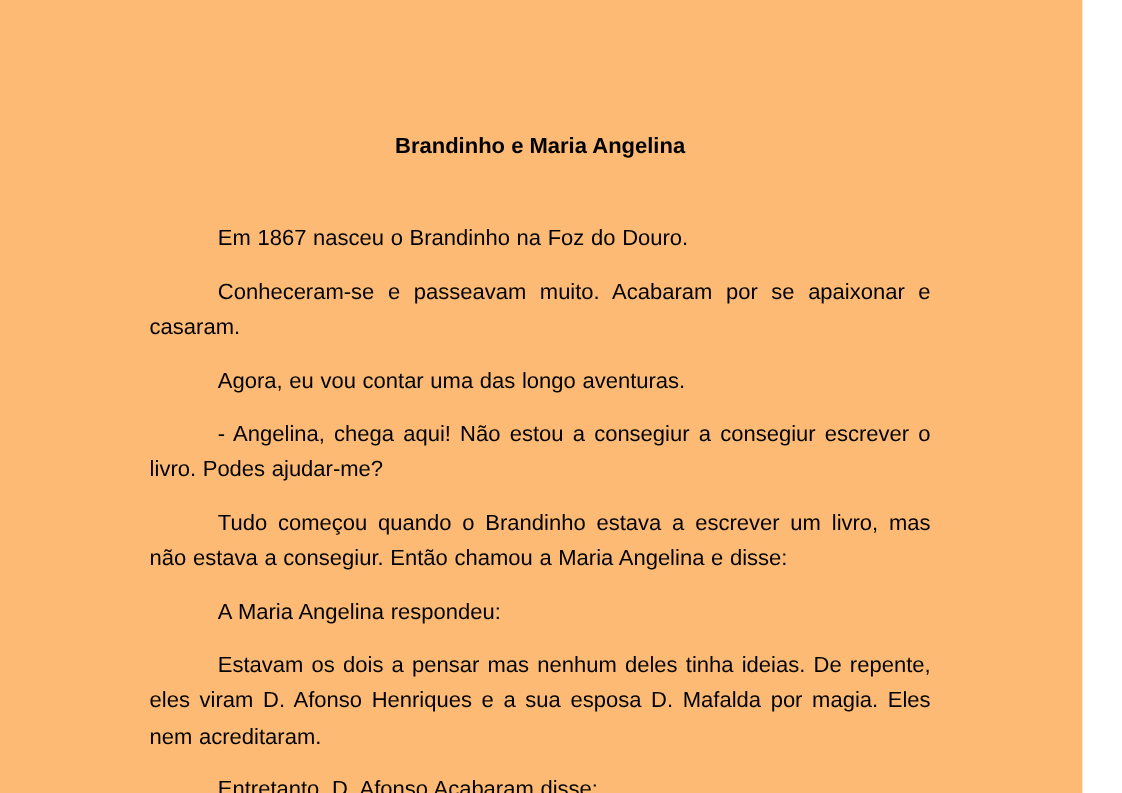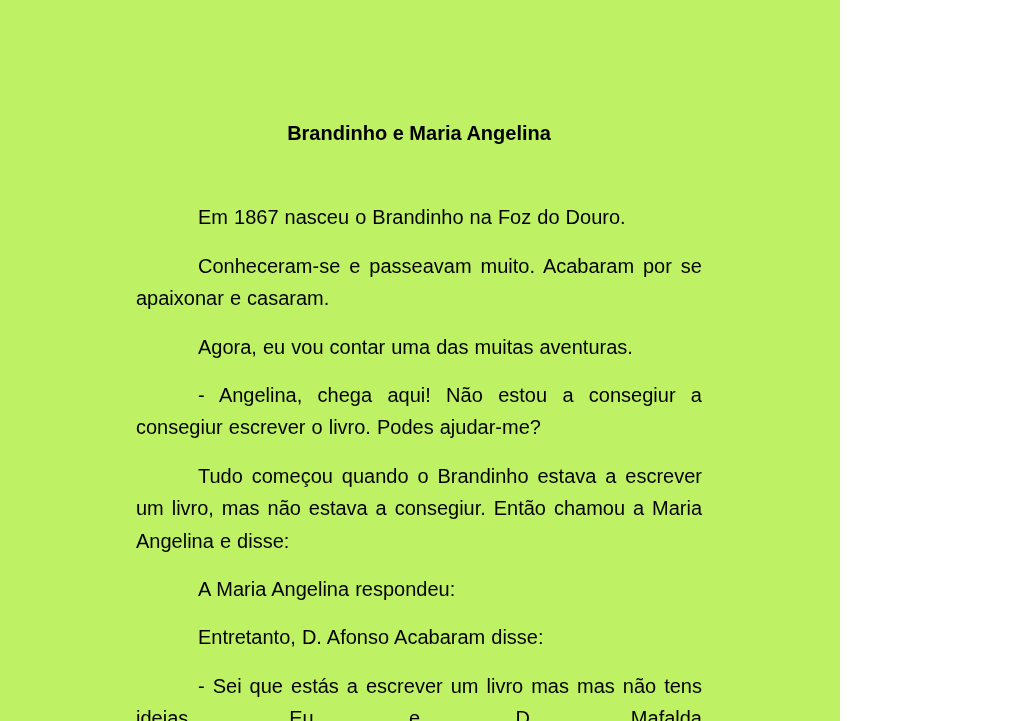--- a/index.html
+++ b/index.html
@@ -2,24 +2,24 @@
 <html><head>
 <meta charset="utf-8">
 <style>
   html, body {
     margin: 0;
     padding: 0;
     background: #ffffff;
   }
   .page {
     position: relative;
-    width: 840px;
+    width: 984px;
     height: 721px;
     box-sizing: border-box;
-    background: #bef264;
+    background: #fdba74;
     overflow: hidden;
     padding: 117px 122px 0 120px;
     font-family: "Liberation Sans", sans-serif;
     font-size: 20px;
     line-height: 32.4px;
     color: #000000;
   }
   .doc-title {
     margin: 0 0 52px 0;
     font-weight: bold;
@@ -38,19 +38,20 @@
   }
 </style>
 </head>
 <body>
 
 <div class="page">
   <h1 class="doc-title">Brandinho e Maria Angelina</h1>
 
   <p class="doc-par">Em 1867 nasceu o Brandinho na Foz do Douro.</p>
   <p class="doc-par">Conheceram-se e passeavam muito. Acabaram por se apaixonar e casaram.</p>
-  <p class="doc-par">Agora, eu vou contar uma das muitas aventuras.</p>
+  <p class="doc-par">Agora, eu vou contar uma das longo aventuras.</p>
   <p class="doc-par">- Angelina, chega aqui! Não estou a consegiur a consegiur escrever o livro. Podes ajudar-me?</p>
   <p class="doc-par">Tudo começou quando o Brandinho estava a escrever um livro, mas não estava a consegiur. Então chamou a Maria Angelina e disse:</p>
   <p class="doc-par">A Maria Angelina respondeu:</p>
+  <p class="doc-par">Estavam os dois a pensar mas nenhum deles tinha ideias. De repente, eles viram D. Afonso Henriques e a sua esposa D. Mafalda por magia. Eles nem acreditaram.</p>
   <p class="doc-par">Entretanto, D. Afonso Acabaram disse:</p>
   <p class="doc-par justify-last">- Sei que estás a escrever um livro mas mas não tens ideias. Eu e D. Mafalda</p>
 </div>
 
 </body></html>

